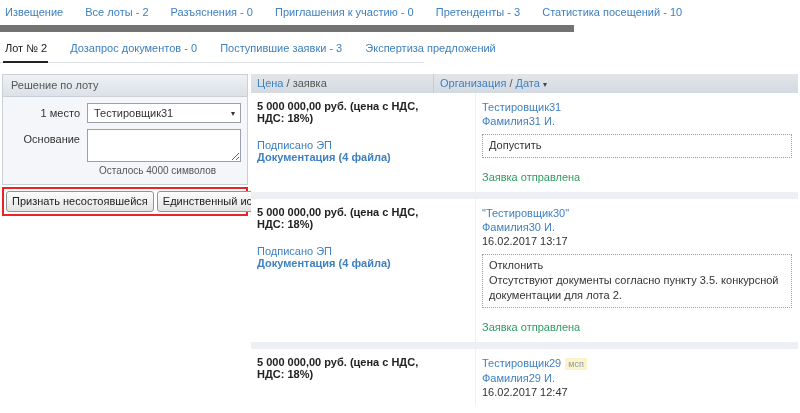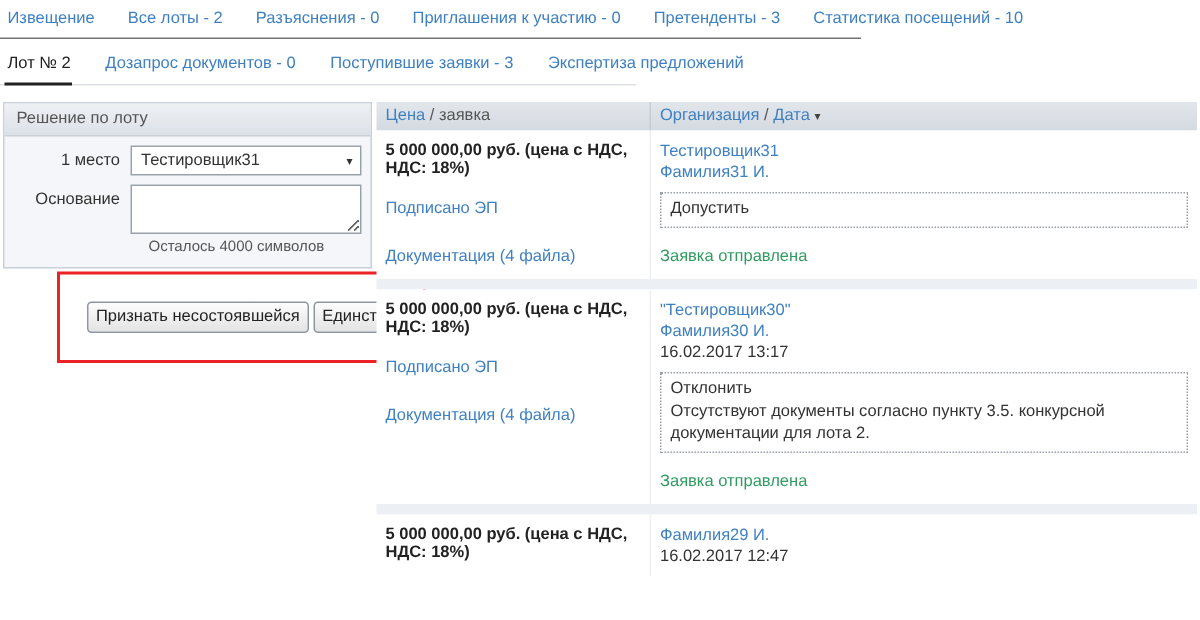--- a/index.html
+++ b/index.html
@@ -9,21 +9,21 @@
     font-size: 11px;
     color: #333;
     background: #fff;
   }
   a { text-decoration: none; color: #3f80c1; cursor: pointer; }
 
   
   .nav1 {
     width: 574px;
     padding: 6px 0 7px 5px;
-    border-bottom: 1px solid #737373;
+    border-bottom: 7px solid #737373;
     white-space: nowrap;
   }
   .nav1 a { margin-right: 19px; }
   .nav2 {
     position: relative;
     width: 424px;
     margin-top: 4px;
     padding: 6px 0 8px 5px;
     border-bottom: 1px solid #dde1e6;
     white-space: nowrap;
@@ -66,24 +66,23 @@
     background: #fff;
     resize: both;
     font-family: "Liberation Sans", sans-serif;
     font-size: 11px;
   }
   .hint { margin: 3px 0 8px 96px; font-size: 10px; color: #555; }
 
   .red-highlight {
     margin-top: 2px;
     border: 2px solid #ec2224;
-    padding: 18px;
+    padding: 2px;
     display: flex; gap: 3px;
     width: 246px;
-    margin-left: 36px;
   }
   .btn {
     flex: 1;
     white-space: nowrap;
     background: linear-gradient(#fdfdfd, #e3e3e3);
     border: 1px solid #8e959d;
     border-radius: 3px;
     padding: 3px 5px 4px 5px;
     color: #222;
     text-align: center;
@@ -94,27 +93,27 @@
   .table-wrap { flex: 1; margin-left: 3px; }
   .thead {
     display: flex;
     background: linear-gradient(#e2e6eb, #d4dae1);
     color: #555;
   }
   .th1 { width: 182px; flex: none; padding: 3px 6px 4px 6px; }
   .th2 { flex: 1; padding: 3px 6px 4px 6px; border-left: 1px solid #c6ccd3; }
   .sort-caret { font-size: 8px; color: #444; }
 
-  .trow { display: flex; background: #fff; }
+  .trow { display: flex; background: #fff; gap: 42px; }
   .td-price { width: 182px; flex: none; padding: 7px 6px 6px 6px; }
   .td-org { flex: 1; padding: 7px 6px 6px 6px; border-left: 1px solid #eef1f4; }
   .price { font-weight: bold; color: #222; }
   .td-price a { display: block; }
   .signed-link { margin-top: 15px; }
-  .docs-link { margin-top: 20px; }
+  .docs-link { margin-top: 0; font-weight: bold; }
   .td-org a { display: block; line-height: 14px; }
   .org-line { line-height: 14px; }
   .org-line a { display: inline; }
   .date { line-height: 14px; color: #333; }
   .badge {
     background: #fbf4cb;
     color: #8a96a7;
     font-size: 9px;
     padding: 1px 3px;
     margin-left: 4px;
@@ -220,20 +219,23 @@
       </div>
     </div>
     <div class="sep"></div>
 
     <div class="trow">
       <div class="td-price">
         <div class="price">5 000 000,00 руб. (цена с НДС, НДС: 18%)</div>
 
       </div>
       <div class="td-org">
+        <div class="org-line">
+          <a>Тестировщик29</a><span class="badge">мсп</span>
+        </div>
         <a>Фамилия29 И.</a>
         <div class="date">16.02.2017 12:47</div>
 
       </div>
     </div>
 
   </div>
 </div>
 
 </body></html>

